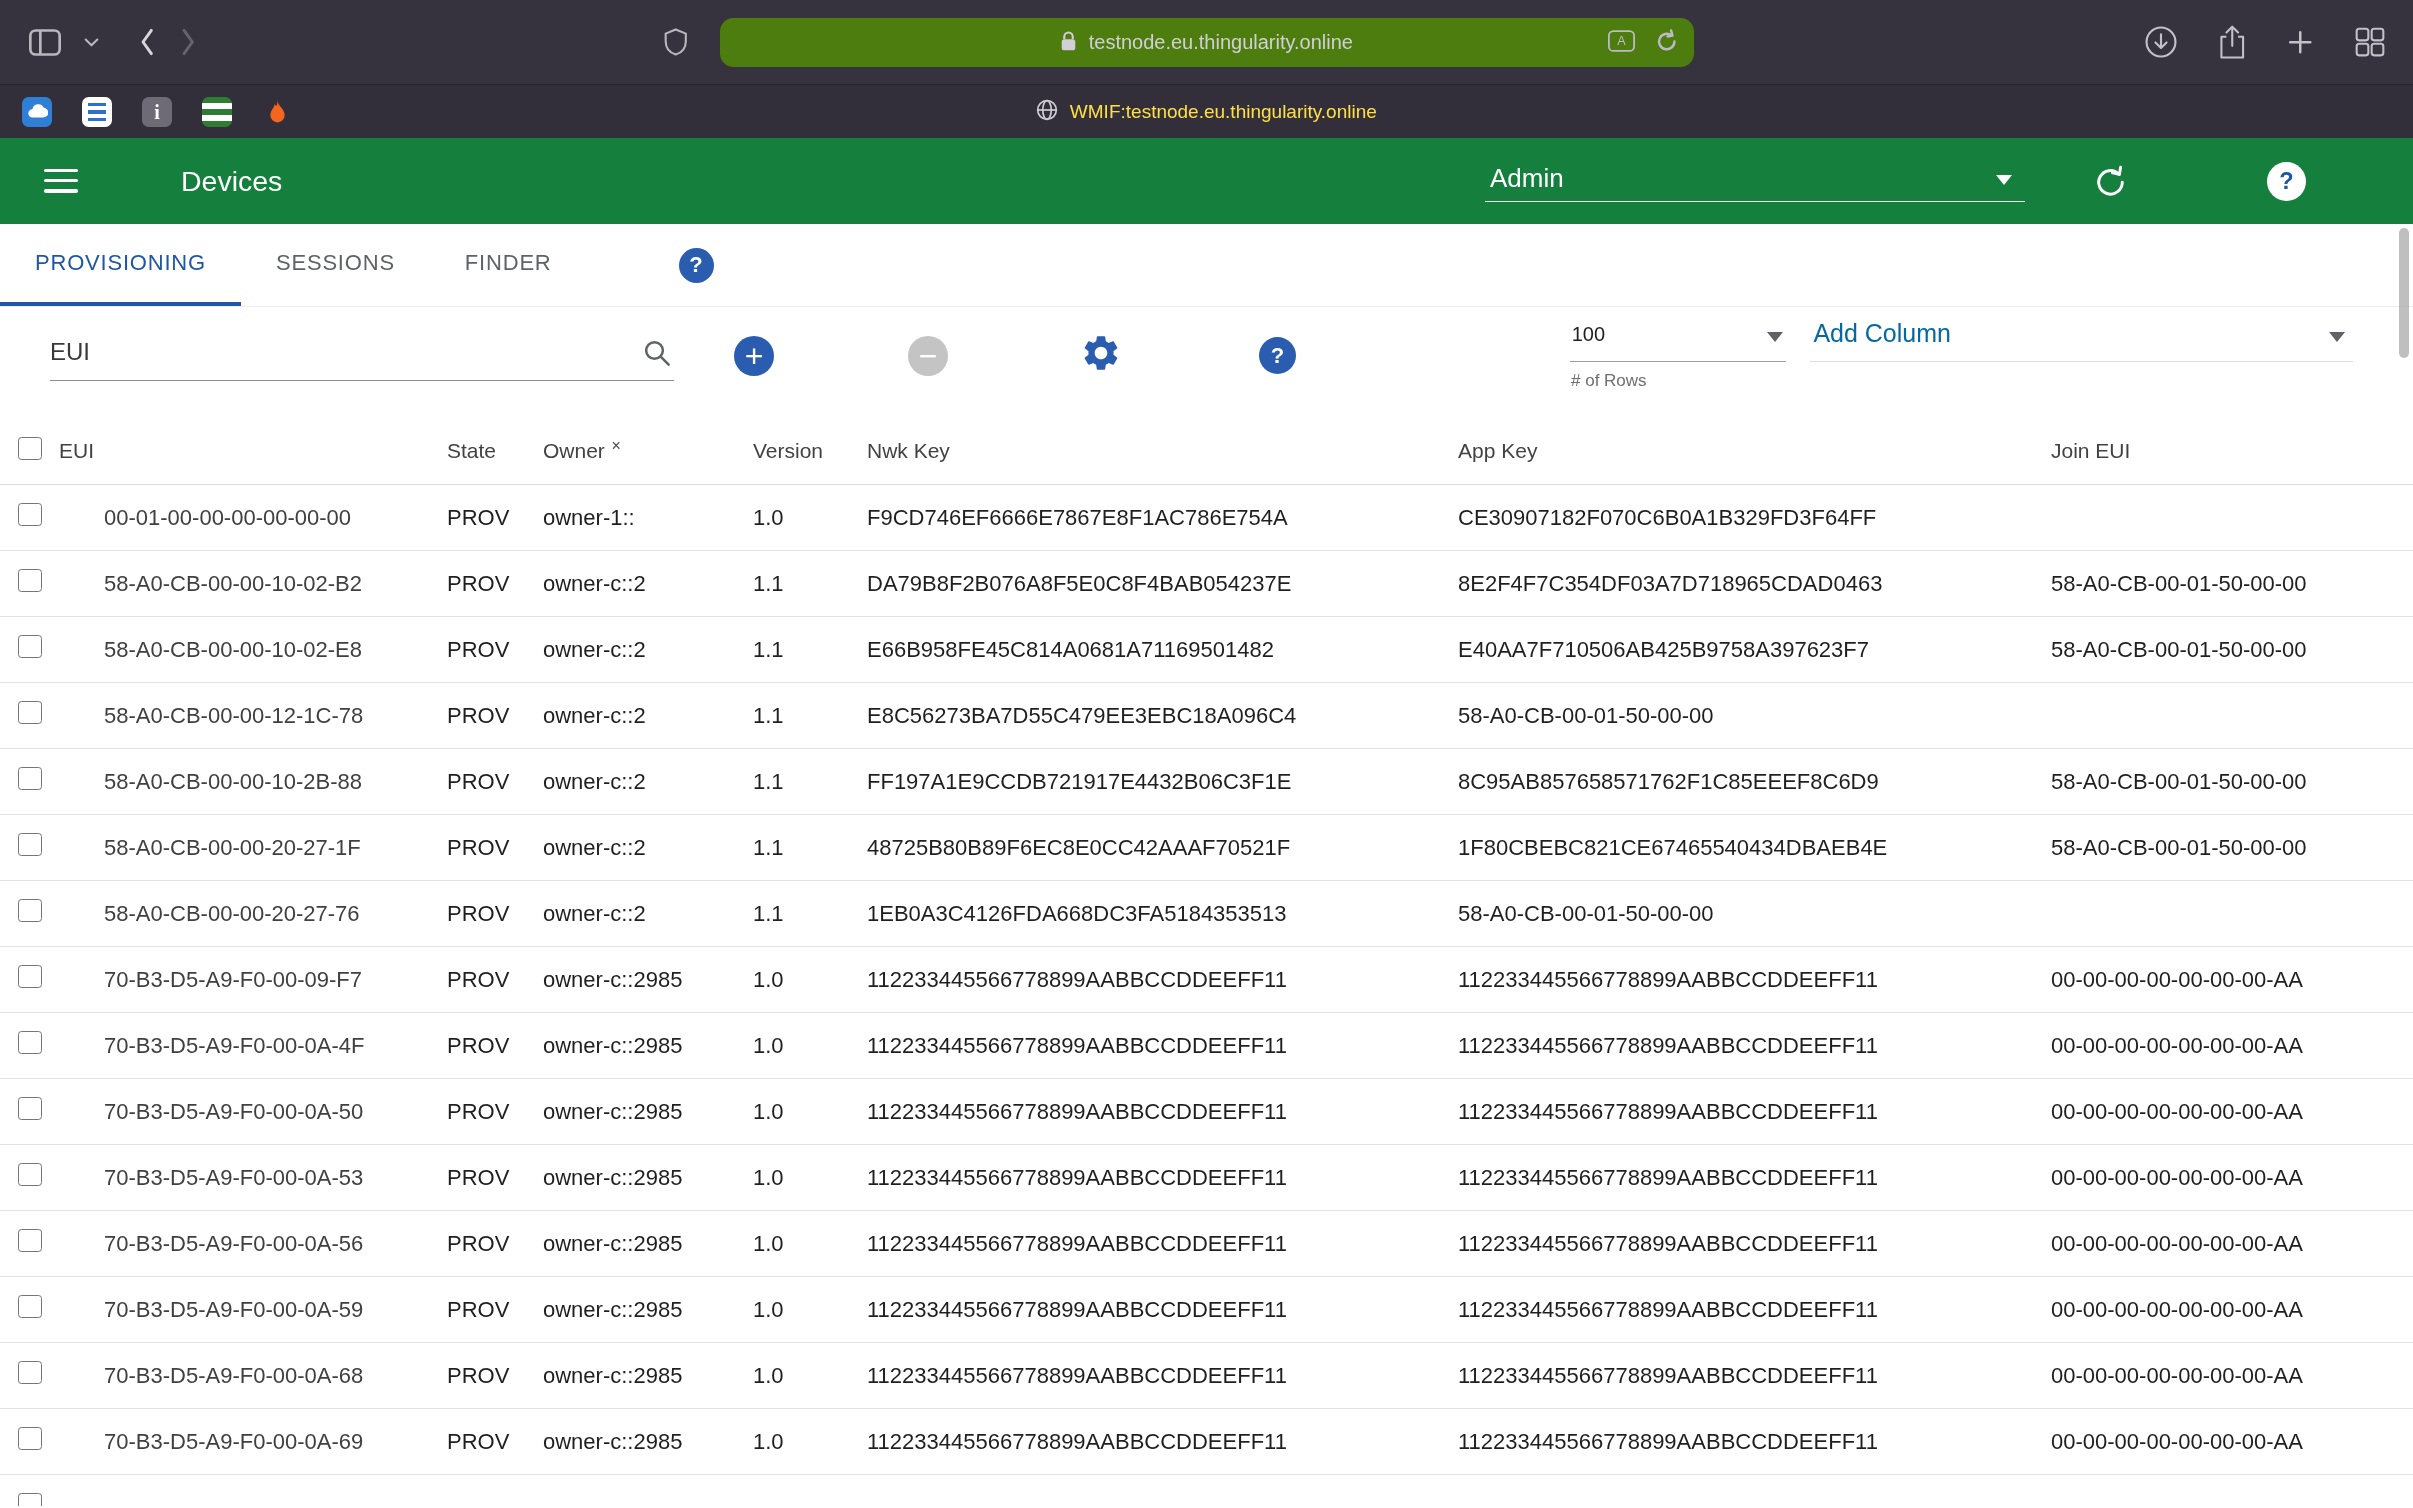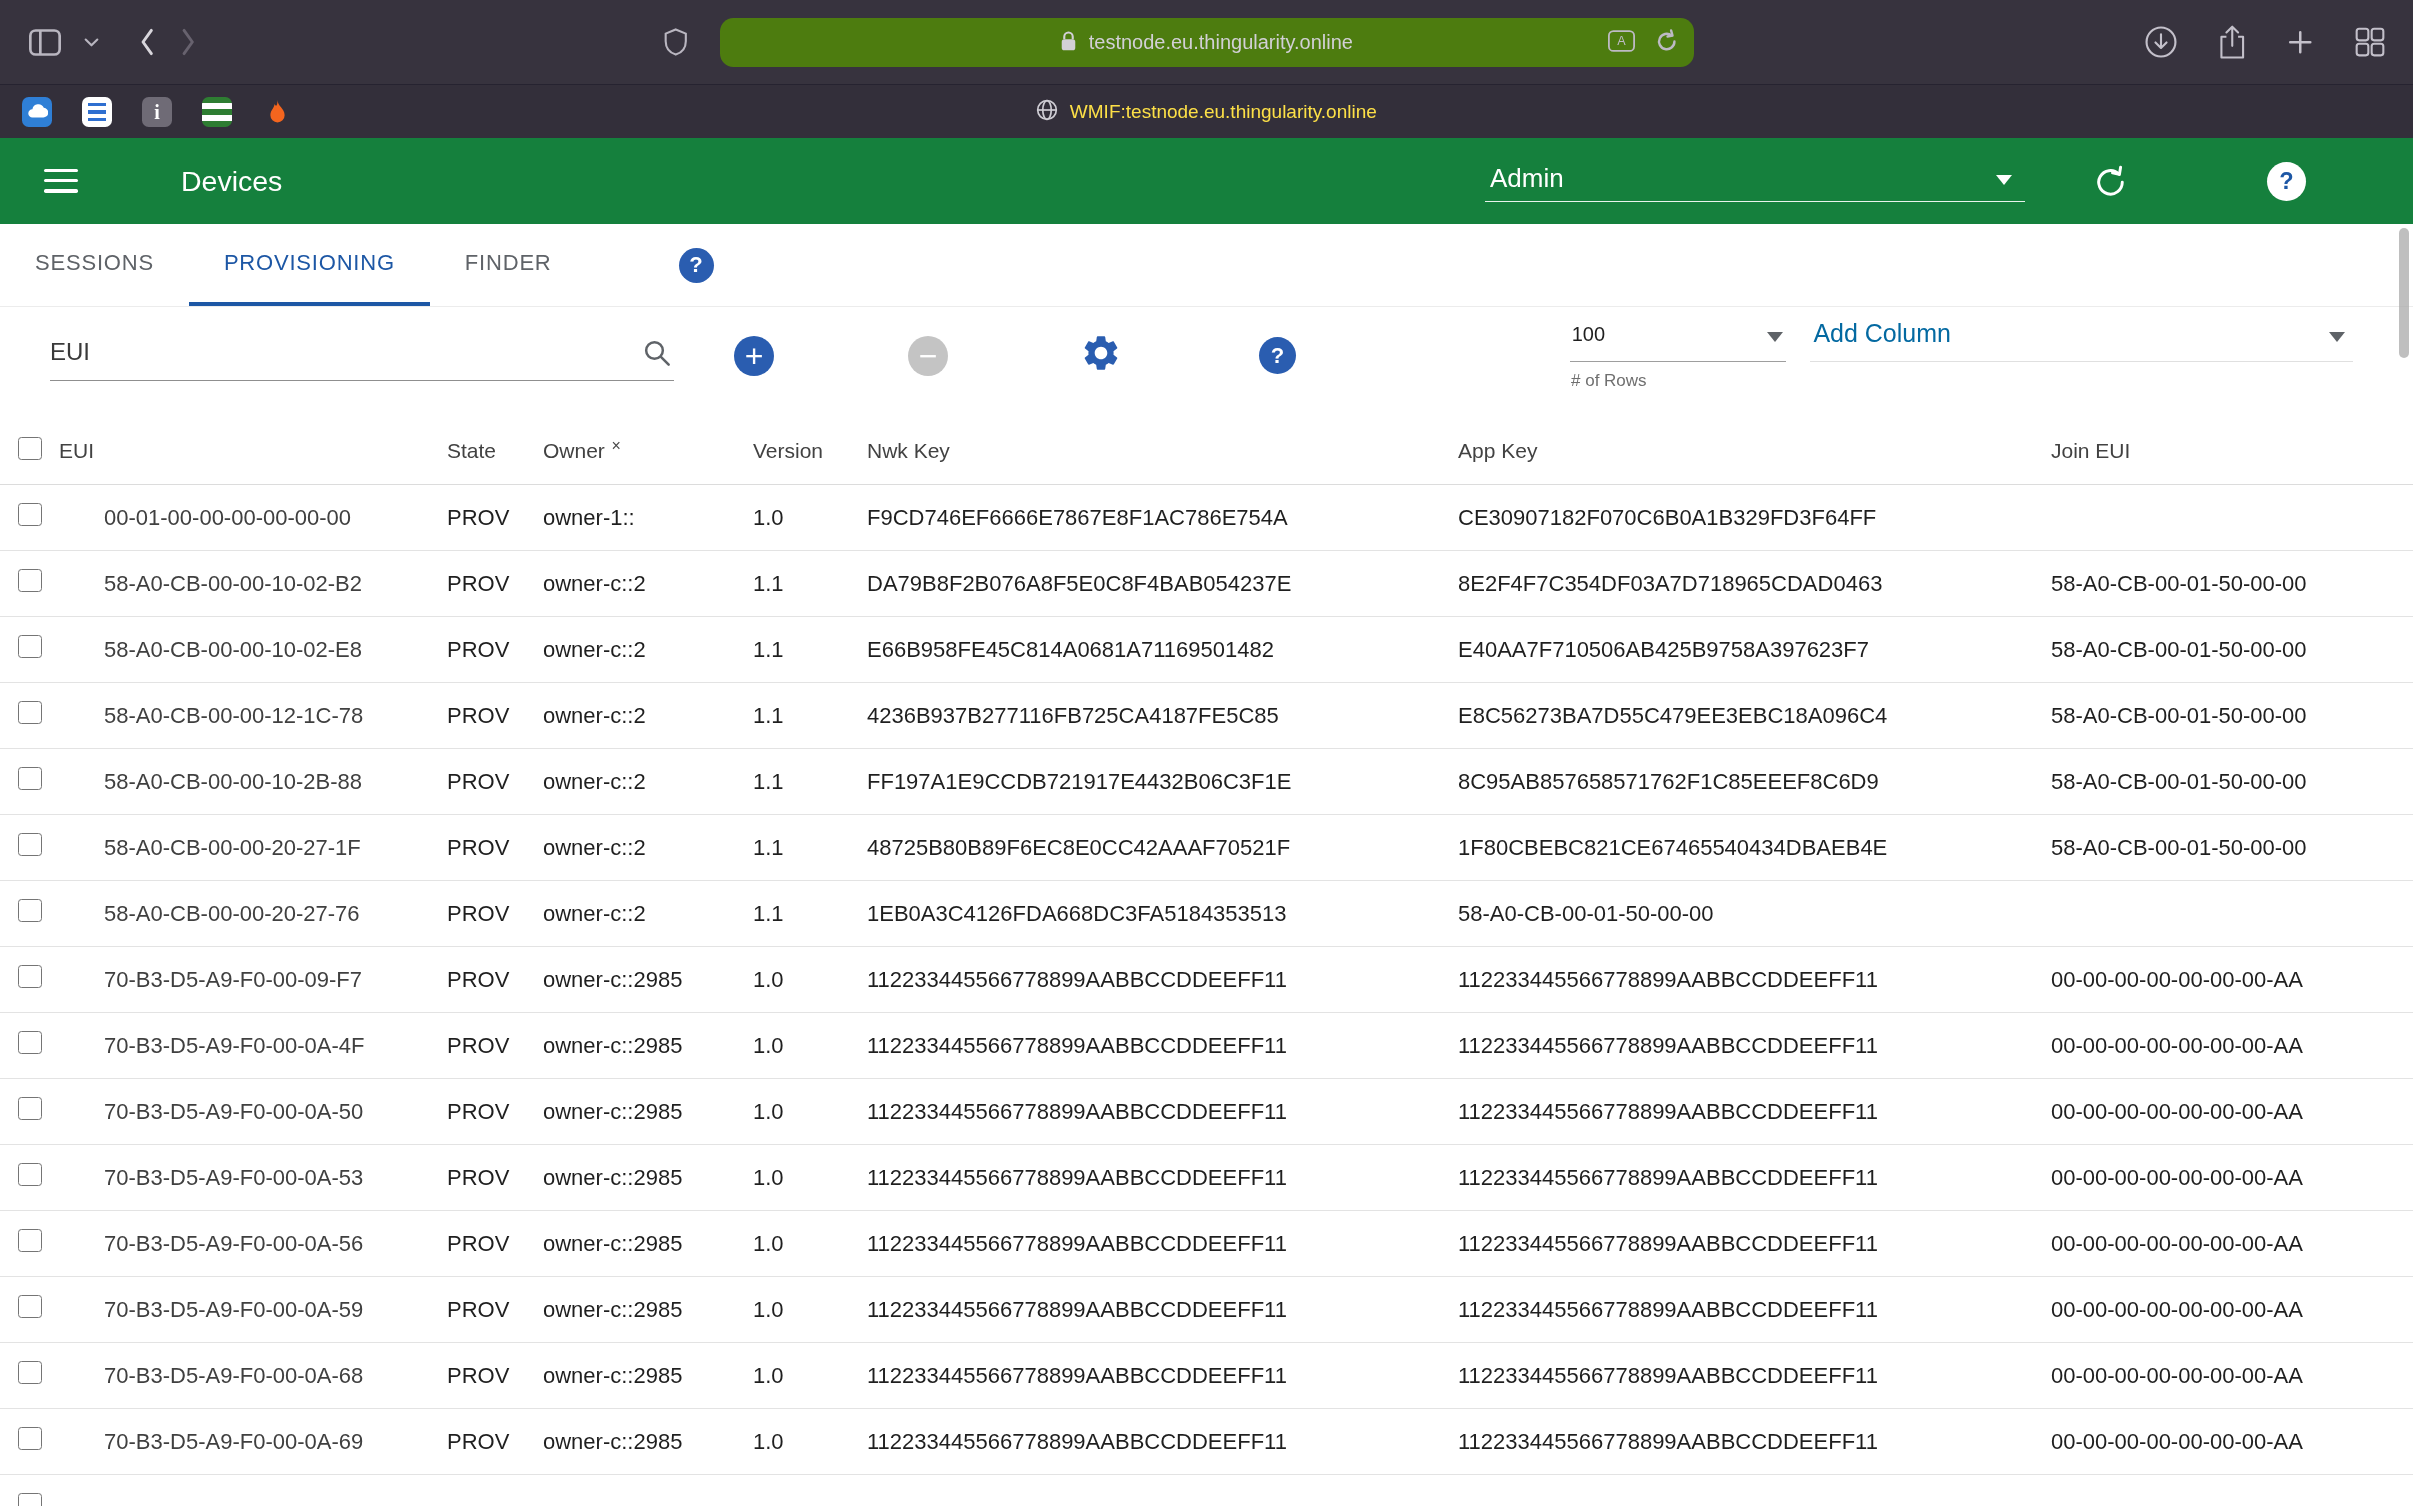--- a/index.html
+++ b/index.html
@@ -223,22 +223,22 @@
     <div class="appbar-refresh">
       <svg width="37" height="37" viewBox="0 0 44 44">
           <path d="M36 23 a14 14 0 1 1 -4.2-10" fill="none" stroke="#fff" stroke-width="3.5" stroke-linecap="round"></path>
           <polyline points="34,5 32.6,13.6 24.4,11.6" fill="none" stroke="#fff" stroke-width="3.5" stroke-linecap="round" stroke-linejoin="round"></polyline>
         </svg>
     </div>
     <div class="appbar-help">?</div>
   </div>
 
   <div class="tabs-row">
+    <div class="tab active">PROVISIONING</div>
     <div class="tab">SESSIONS</div>
-    <div class="tab active">PROVISIONING</div>
     <div class="tab">FINDER</div>
     <div class="tabs-help">?</div>
   </div>
 
   <div class="toolbar">
     <div class="eui-field">
       <span class="label">EUI</span>
       <span class="mag">
         <svg width="30" height="30" viewBox="0 0 36 36">
             <circle cx="15" cy="15" r="10" fill="none" stroke="#5f6368" stroke-width="3"></circle>
@@ -309,21 +309,20 @@
     <div class="td">E40AA7F710506AB425B9758A397623F7</div>
     <div class="td">58-A0-CB-00-01-50-00-00</div>
   </div>
 
   <div class="tr grid">
     <div class="td col-check"><span class="checkbox"></span></div>
     <div class="td"><a class="eui-link">58-A0-CB-00-00-12-1C-78</a></div>
     <div class="td">PROV</div>
     <div class="td">owner-c::2</div>
     <div class="td">1.1</div>
-    <div class="td">4236B937B277116FB725CA4187FE5C85</div>
     <div class="td">E8C56273BA7D55C479EE3EBC18A096C4</div>
     <div class="td">58-A0-CB-00-01-50-00-00</div>
   </div>
 
   <div class="tr grid">
     <div class="td col-check"><span class="checkbox"></span></div>
     <div class="td"><a class="eui-link">58-A0-CB-00-00-10-2B-88</a></div>
     <div class="td">PROV</div>
     <div class="td">owner-c::2</div>
     <div class="td">1.1</div>

